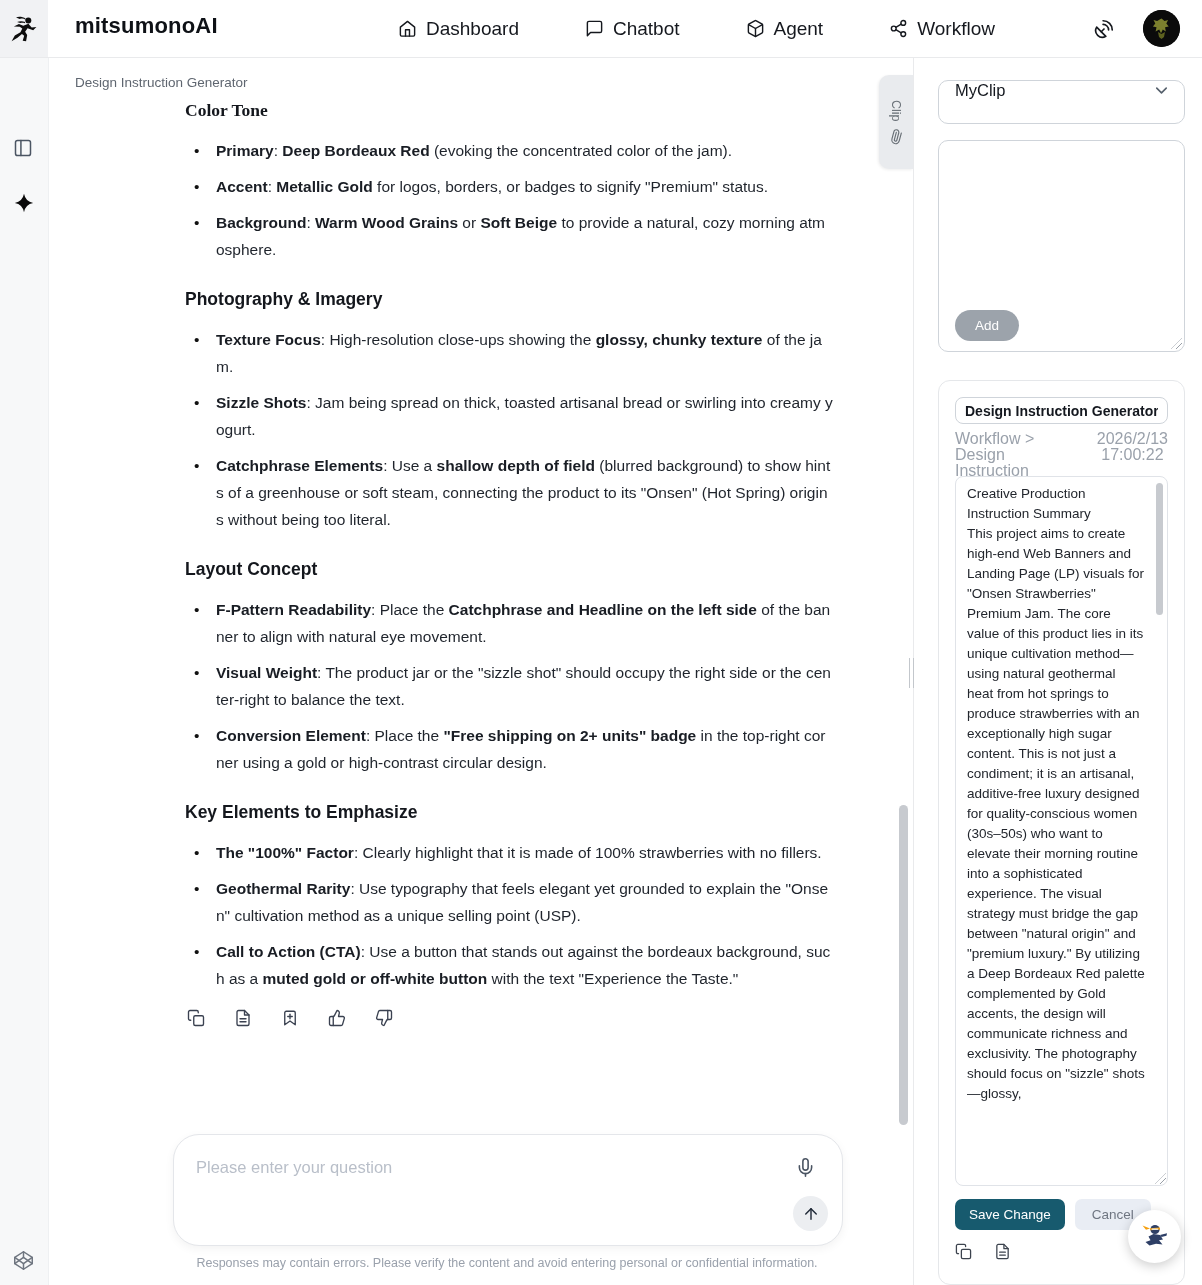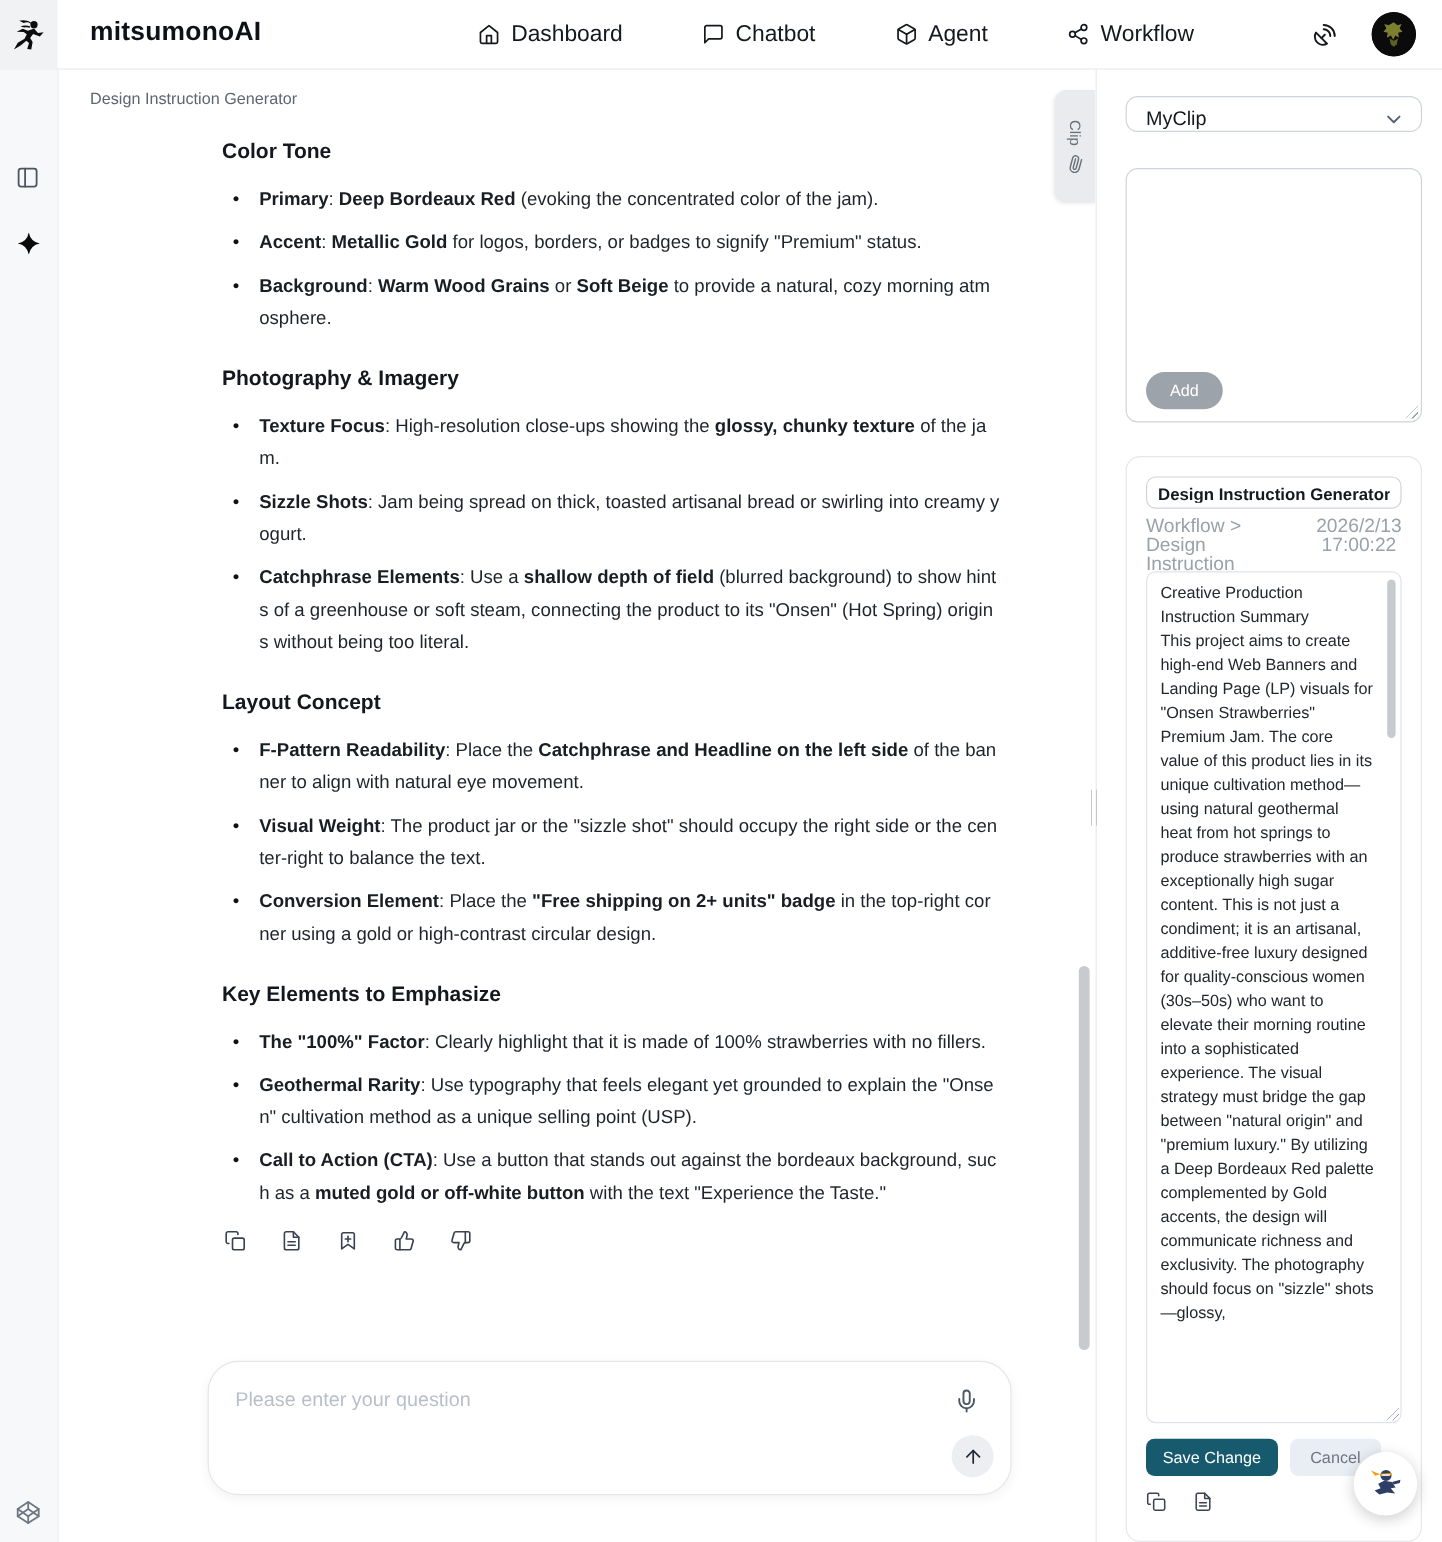--- a/index.html
+++ b/index.html
@@ -32,21 +32,21 @@
   .main{position:absolute;left:48px;top:57px;width:865px;bottom:0;background:#fff;overflow:hidden;}
   .chat-header{position:absolute;left:27px;top:18px;font-size:13.5px;color:#5f6670;}
   .clip-tab{position:absolute;right:0;top:18px;width:34px;height:94px;background:#e9ebee;border-radius:10px 0 0 10px;
     display:flex;flex-direction:column;align-items:center;justify-content:center;gap:7px;color:#697077;cursor:pointer;
     box-shadow:-1px 1px 3px rgba(0,0,0,.07);}
   .clip-text{writing-mode:vertical-rl;font-size:12.5px;}
   .clip-icon{transform:rotate(-30deg);}
 
   .message-body{position:absolute;left:137px;top:43px;width:648px;}
   .md-h{font-size:17.5px;font-weight:700;color:#14171d;margin:26px 0 16px 0;}
-  .md-h:first-child{margin-top:16px;}
+  .md-h:first-child{margin-top:0;font-family:Liberation Serif, serif;}
   .md-li{position:relative;padding-left:31px;margin-bottom:9px;font-size:15.5px;line-height:27px;color:#1f242c;word-break:break-all;}
   .md-li .dot{position:absolute;left:9px;top:0;color:#111;}
   .md-li strong{font-weight:700;color:#191d24;}
 
   .actions{display:flex;gap:29px;margin:17px 0 0 2px;color:#3a4150;}
   .actions .ico{cursor:pointer;}
 
   .scroll-thumb{position:absolute;right:5px;top:748px;width:9px;height:320px;background:#c7cacf;border-radius:5px;cursor:pointer;}
 
   .input-wrap{position:absolute;left:125px;top:1077px;width:668px;height:110px;background:#fff;border:1px solid #e4e6ea;border-radius:26px;box-shadow:0 3px 10px rgba(0,0,0,.05);}
@@ -56,22 +56,22 @@
   .mic{position:absolute;right:26px;top:22px;color:#4b5563;cursor:pointer;}
   .send{position:absolute;right:14px;bottom:14px;width:35px;height:35px;border-radius:50%;background:#eceef1;border:none;display:flex;align-items:center;justify-content:center;color:#1f2937;cursor:pointer;}
   .disclaimer{position:absolute;left:125px;top:1199px;width:668px;text-align:center;font-size:12.5px;color:#9aa1ac;}
 
   
   .panel-resize{position:absolute;left:907px;top:658px;width:9px;height:30px;cursor:col-resize;z-index:6;
     background:linear-gradient(to right,transparent 0 2px,#c3c7cc 2px 3px,transparent 3px 6px,#c3c7cc 6px 7px,transparent 7px);}
 
   
   .rightpanel{position:absolute;left:913px;top:57px;right:0;bottom:0;background:#fff;border-left:1px solid #e9eaec;}
-  .select{position:absolute;left:24px;right:17px;top:23px;height:30px;border:1px solid #cfd4da;border-radius:10px;background:#fff;
-    display:flex;align-items:flex-end;justify-content:space-between;padding:0 13px 0 16px;box-sizing:border-box;font-size:16.5px;color:#14181f;cursor:pointer;}
+  .select{position:absolute;left:24px;right:17px;top:23px;height:44px;border:1px solid #cfd4da;border-radius:10px;background:#fff;
+    display:flex;align-items:flex-start;justify-content:space-between;padding:0 13px 0 16px;box-sizing:border-box;font-size:16.5px;color:#14181f;cursor:pointer;}
   .select .ico{color:#55606c;}
   .clip-box{position:absolute;left:24px;right:17px;top:83px;height:210px;border:1px solid #cfd4da;border-radius:10px;background:#fff;}
   .add{position:absolute;left:16px;bottom:10px;background:#9ca3ab;color:#fff;border:none;border-radius:17px;padding:8px 20px;font-size:13.5px;cursor:pointer;font-family:inherit;}
   .grip{position:absolute;right:2px;bottom:2px;width:11px;height:11px;cursor:se-resize;
     background:repeating-linear-gradient(135deg,transparent 0 3px,#9aa0a8 3px 4px);
     -webkit-clip-path:polygon(100% 0,100% 100%,0 100%);clip-path:polygon(100% 0,100% 100%,0 100%);}
 
   .card{position:absolute;left:24px;right:17px;top:323px;bottom:0;border:1px solid #e5e7ea;border-radius:12px;background:#fff;box-sizing:border-box;}
   .card-title{position:absolute;left:16px;right:16px;top:16px;height:27px;border:1px solid #cfd4da;border-radius:8px;padding:0 9px;box-sizing:border-box;
     font-family:inherit;font-size:14px;font-weight:600;color:#14181f;outline:none;width:calc(100% - 32px);}
@@ -271,20 +271,21 @@
     </span>
     <button class="send">
       <span class="ico">
         <svg width="18" height="18" viewBox="0 0 24 24" fill="none" stroke="currentColor" stroke-width="1.9" stroke-linecap="round" stroke-linejoin="round">
             <path d="M12 19V5"></path>
             <path d="m5 12 7-7 7 7"></path>
           </svg>
       </span>
     </button>
   </div>
+  <div class="disclaimer">Responses may contain errors. Please verify the content and avoid entering personal or confidential information.</div>
 </div>
 
 <div class="panel-resize"></div>
 
 <aside class="rightpanel">
   <div class="select">
     <span>MyClip</span>
     <span class="ico">
       <svg width="19" height="19" viewBox="0 0 24 24" fill="none" stroke="currentColor" stroke-width="2" stroke-linecap="round" stroke-linejoin="round">
           <path d="m6 9 6 6 6-6"></path>

